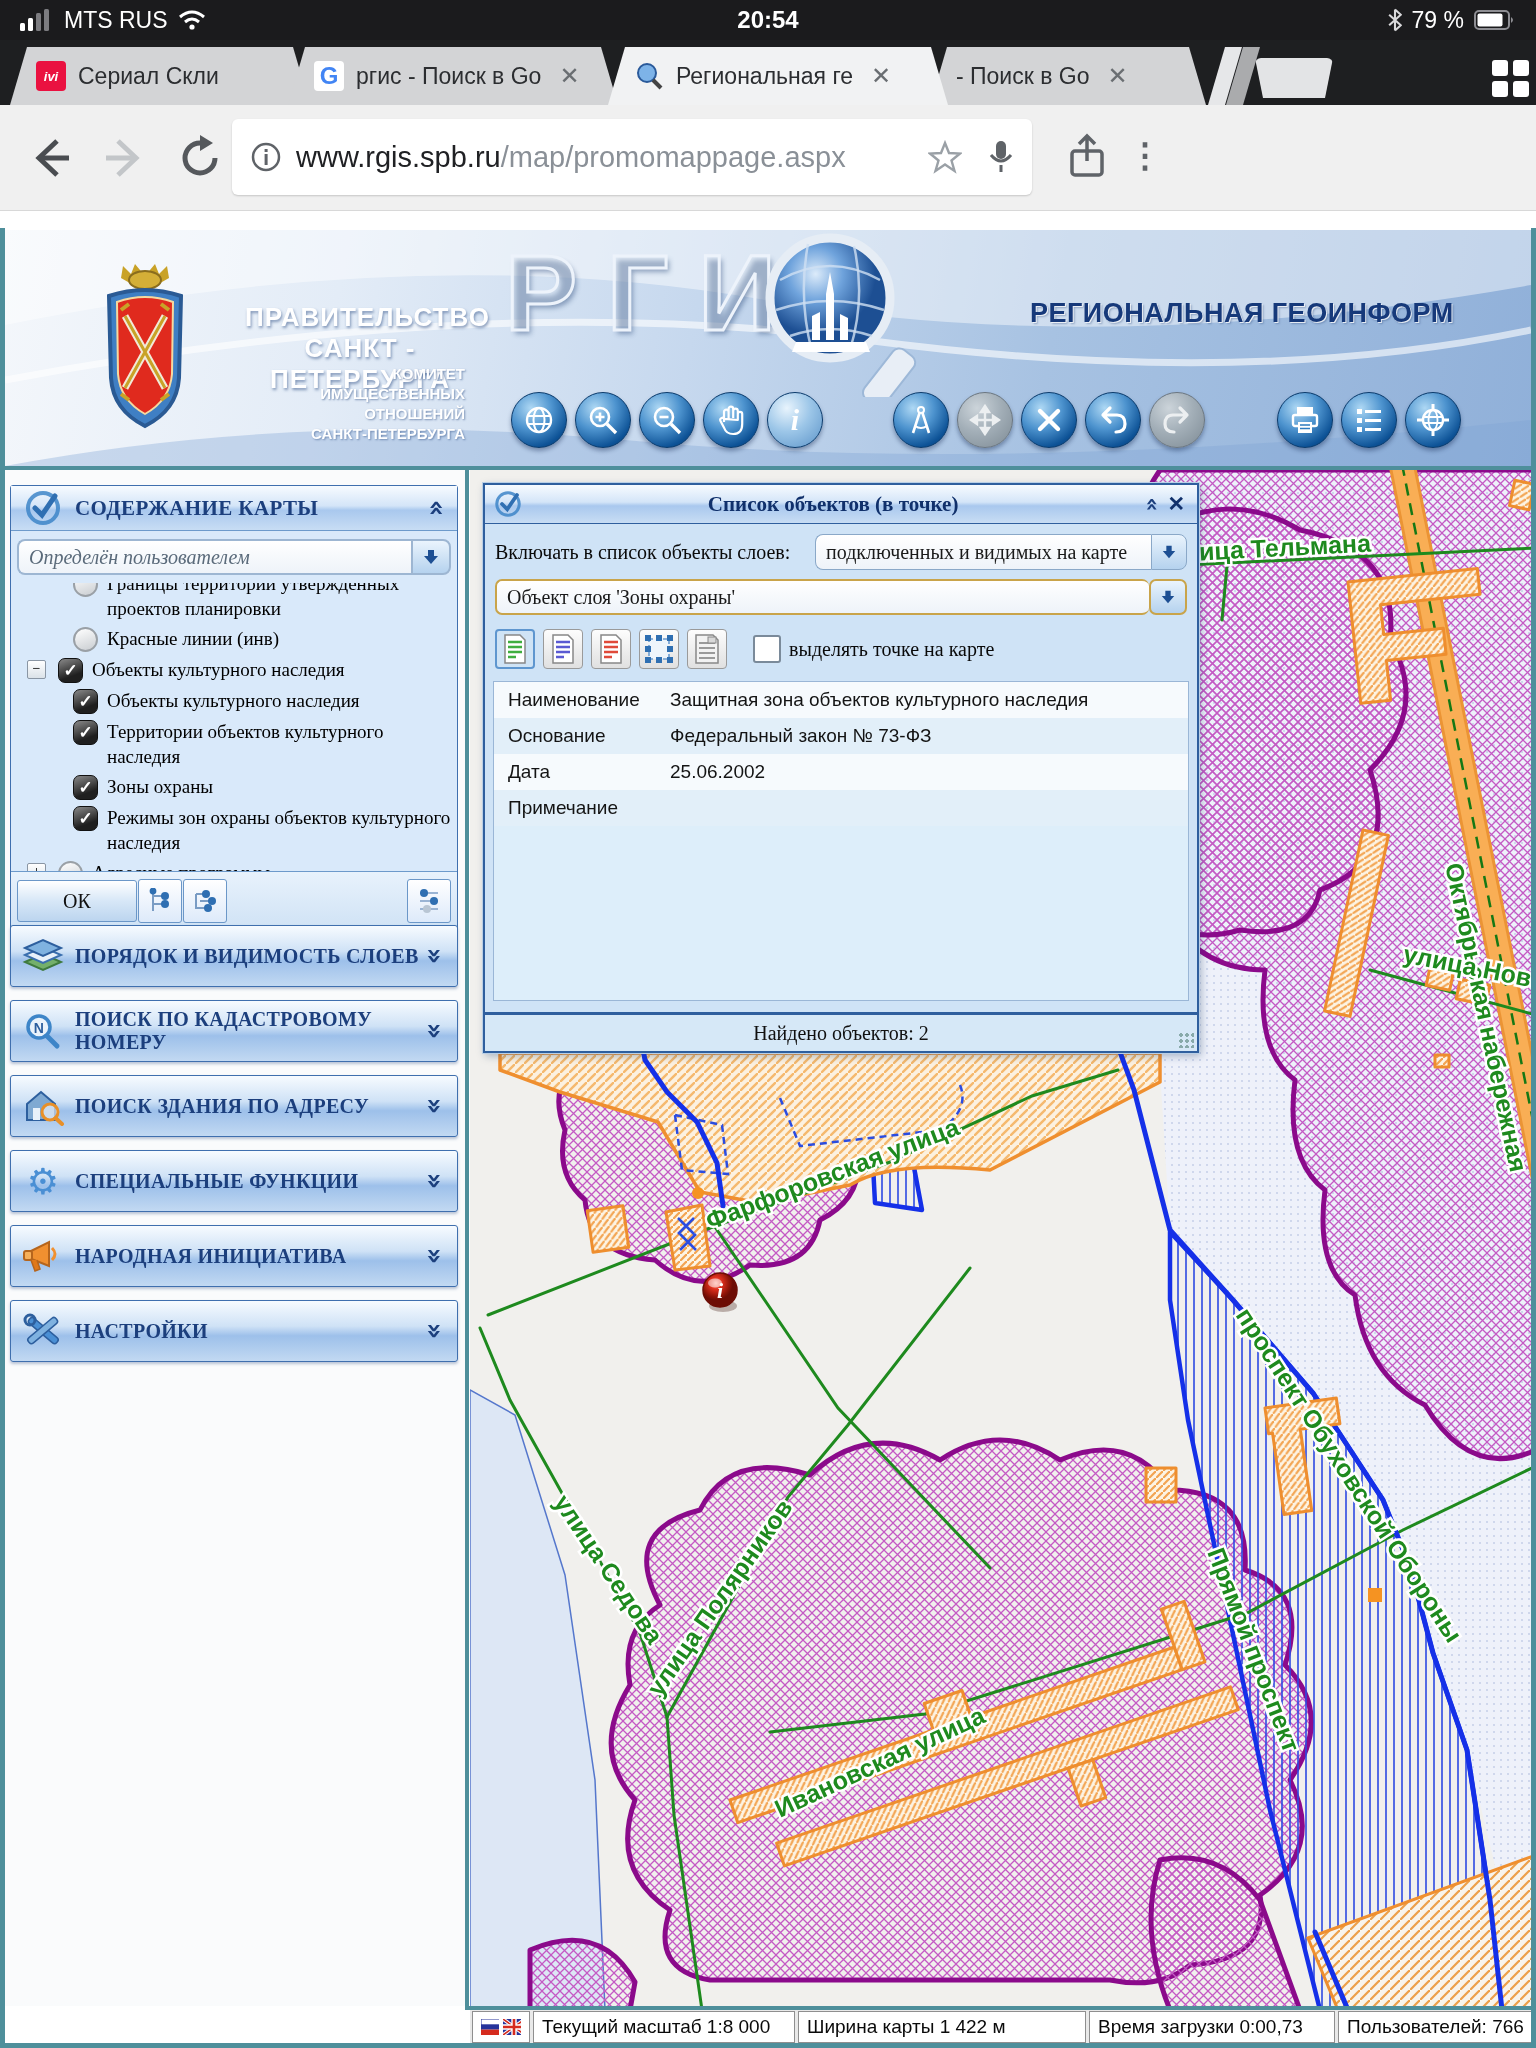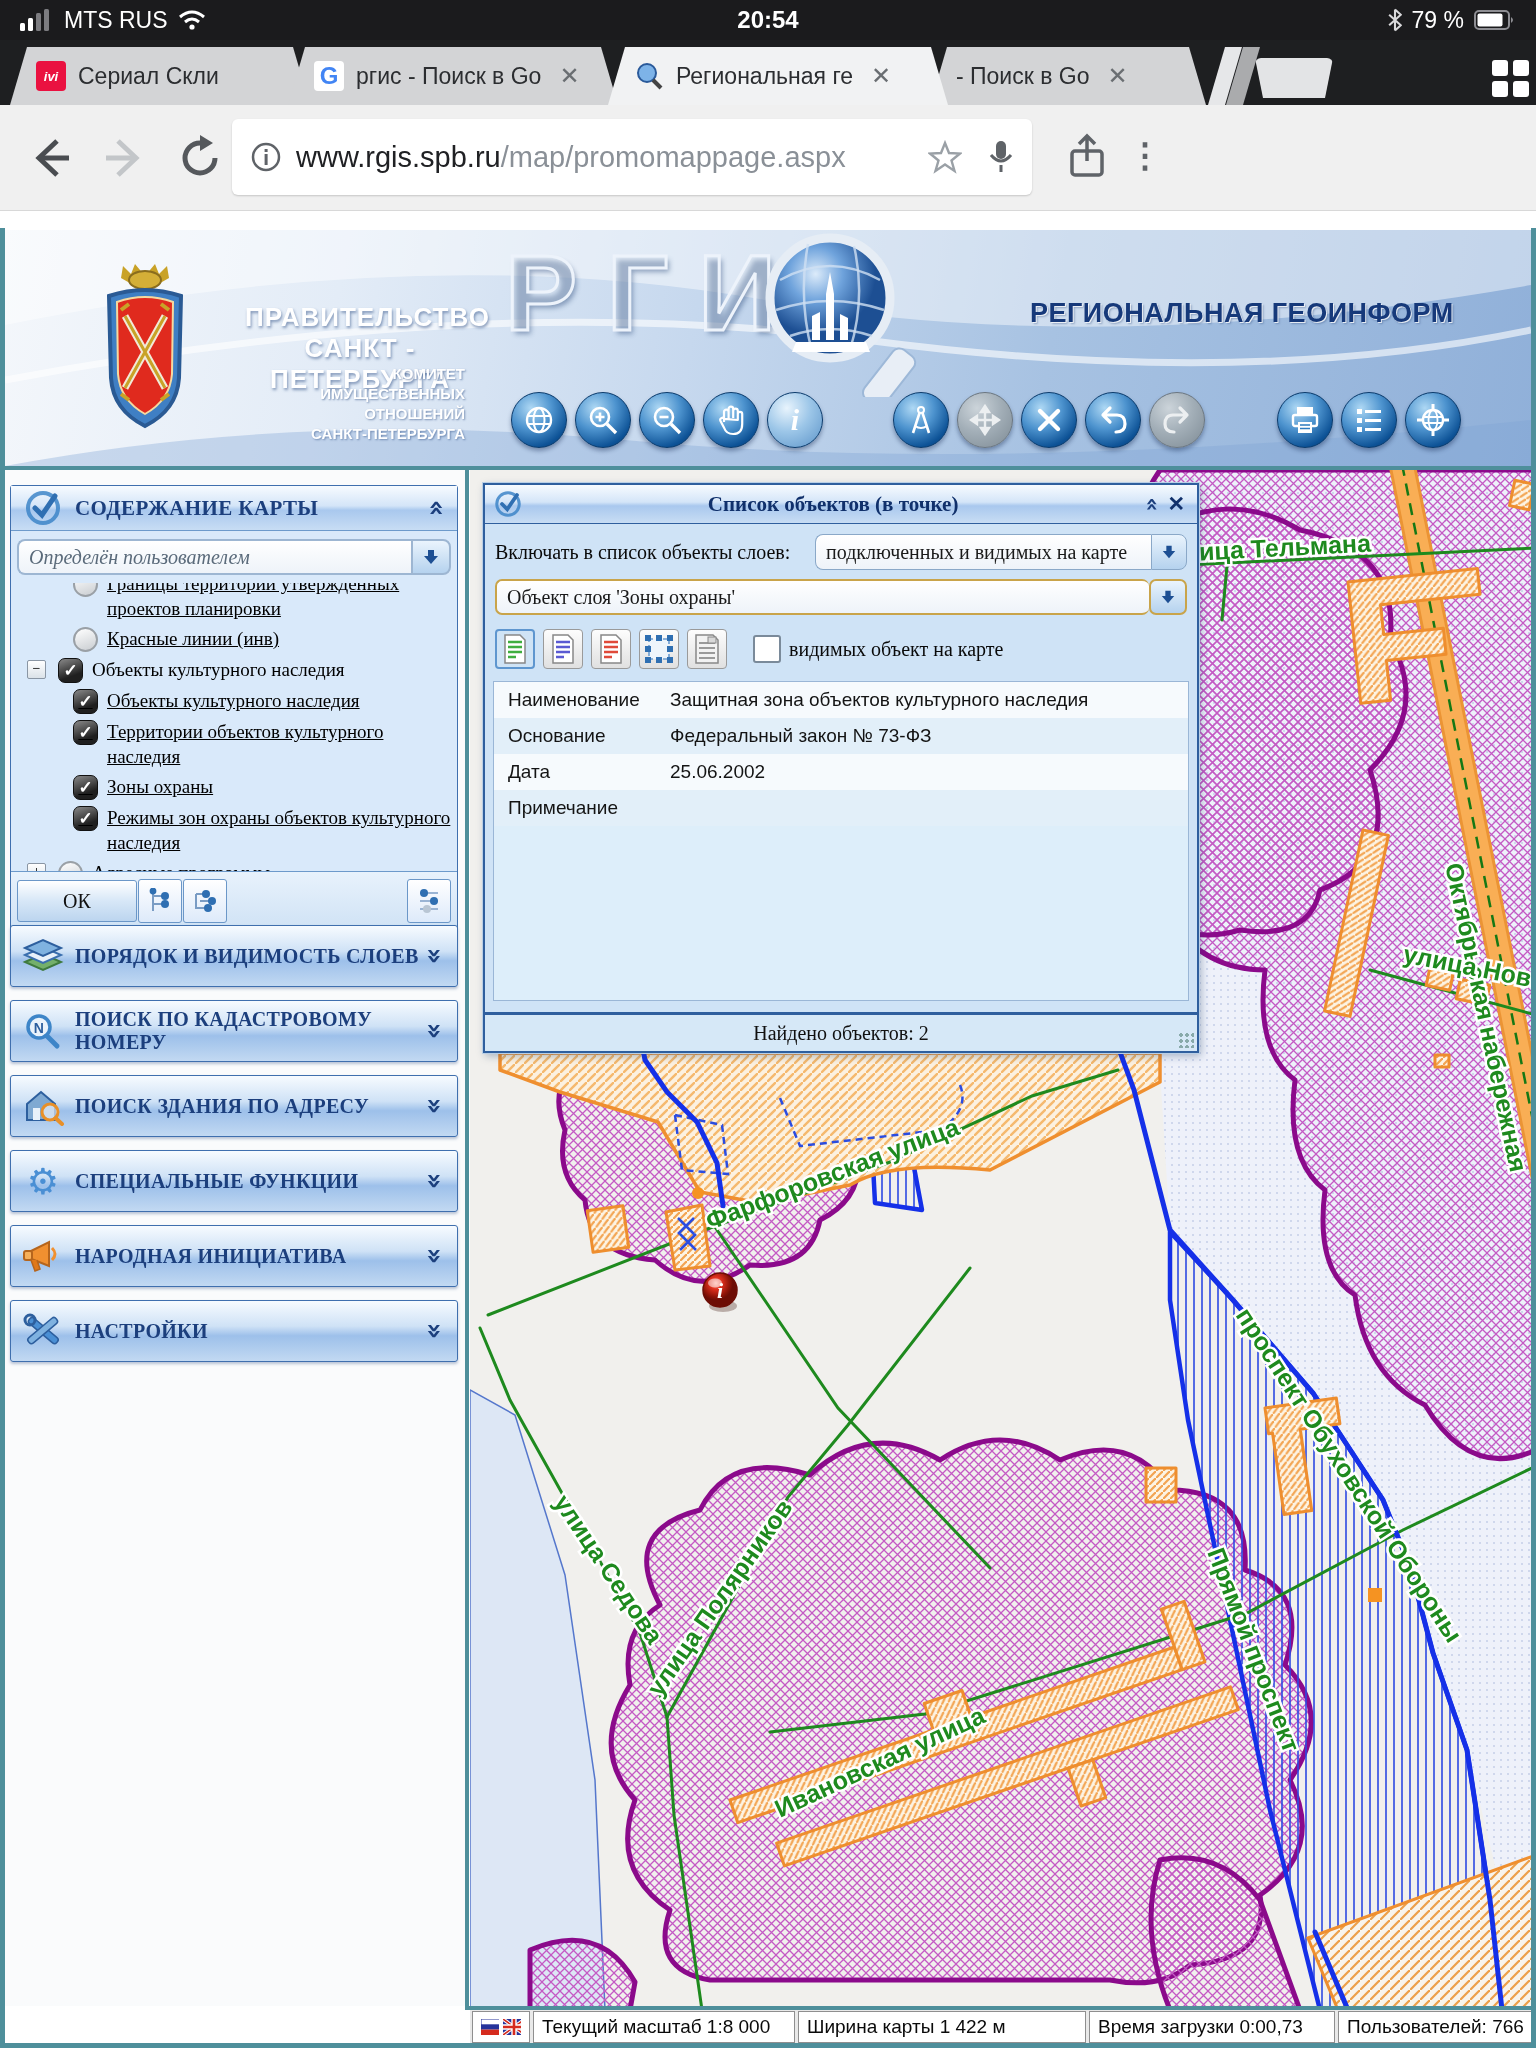--- a/index.html
+++ b/index.html
@@ -84,21 +84,21 @@
   .picon{width:44px;height:40px;margin:0 10px 0 10px;flex:0 0 auto;display:flex;align-items:center;justify-content:center;}
   .dropwrap{margin:8px 6px;height:36px;display:flex;}
   .dropfield{flex:1;background:linear-gradient(180deg,#ffffff,#eef3f9);border:2px solid #9db6d2;border-right:none;
      border-radius:8px 0 0 8px;display:flex;align-items:center;padding:0 10px;
      font-family:"Liberation Serif",serif;font-style:italic;color:#5a6a7a;font-size:20px;}
   .droparrow{width:36px;background:linear-gradient(180deg,#eaf4fd,#b5d2ee);border:2px solid #9db6d2;border-radius:0 8px 8px 0;
      display:flex;align-items:center;justify-content:center;}
   .tree{height:286px;overflow:hidden;padding:2px 4px 0 4px;font-family:"Liberation Serif",serif;font-size:19px;color:#000;}
   .trow{display:flex;align-items:flex-start;margin:5px 0;line-height:25px;}
   .trow .lab{padding-top:0px;}
-  .t-child{padding-left:58px;text-decoration:underline;}
+  .t-child{padding-left:58px;}
   .t-parent{padding-left:12px;}
   .cb{flex:0 0 auto;width:23px;height:23px;margin-right:9px;margin-top:1px;border-radius:7px;
       background:linear-gradient(160deg,#8a8a8a,#1f1f1f 70%);border:1px solid #111;color:#fff;
       font-size:17px;font-weight:bold;display:flex;align-items:center;justify-content:center;}
   .cb.un{border-radius:50%;background:linear-gradient(160deg,#ffffff,#c9cdd1);border:2px solid #9aa0a6;width:21px;height:21px;}
   .exp{flex:0 0 auto;width:17px;height:17px;margin:3px 12px 0 0;border:1px solid #8a96a4;border-radius:2px;
       background:linear-gradient(180deg,#fff,#dbe2e8);color:#333;font-size:14px;line-height:15px;text-align:center;font-weight:bold;}
   .okrow{height:50px;border-top:1px solid #6d9acb;background:linear-gradient(180deg,#e8f2fc,#cfe2f5);
      display:flex;align-items:center;padding:4px 6px;gap:1px;}
   .okbtn{width:118px;height:40px;border:1px solid #6b97c8;border-radius:3px;
@@ -728,21 +728,21 @@
           </svg>
       </div>
       <div class="ibtn">
         <svg width="26" height="30" viewBox="0 0 26 30">
             <path d="M2 1 H19 L24 6 V29 H2 Z" fill="#f2f2f2" stroke="#888" stroke-width="1.5"></path>
             <path d="M5 9 H21 M5 14 H21 M5 19 H21 M5 24 H21" stroke="#9a9a9a" stroke-width="2.2"></path>
             <rect x="14" y="3" width="8" height="6" fill="#d9d9d9" stroke="#888" stroke-width="1"></rect>
           </svg>
       </div>
       <div class="pcheck"></div>
-      <span class="plabel">видимых объект на карте</span>
+      <span class="plabel">выделять точке на карте</span>
     </div>
 
     <div class="ptable">
       <div class="trow2">
         <div class="c1">Наименование</div>
         <div class="c2">Защитная зона объектов культурного наследия</div>
       </div>
       <div class="trow2">
         <div class="c1">Основание</div>
         <div class="c2">Федеральный закон № 73-ФЗ</div>

